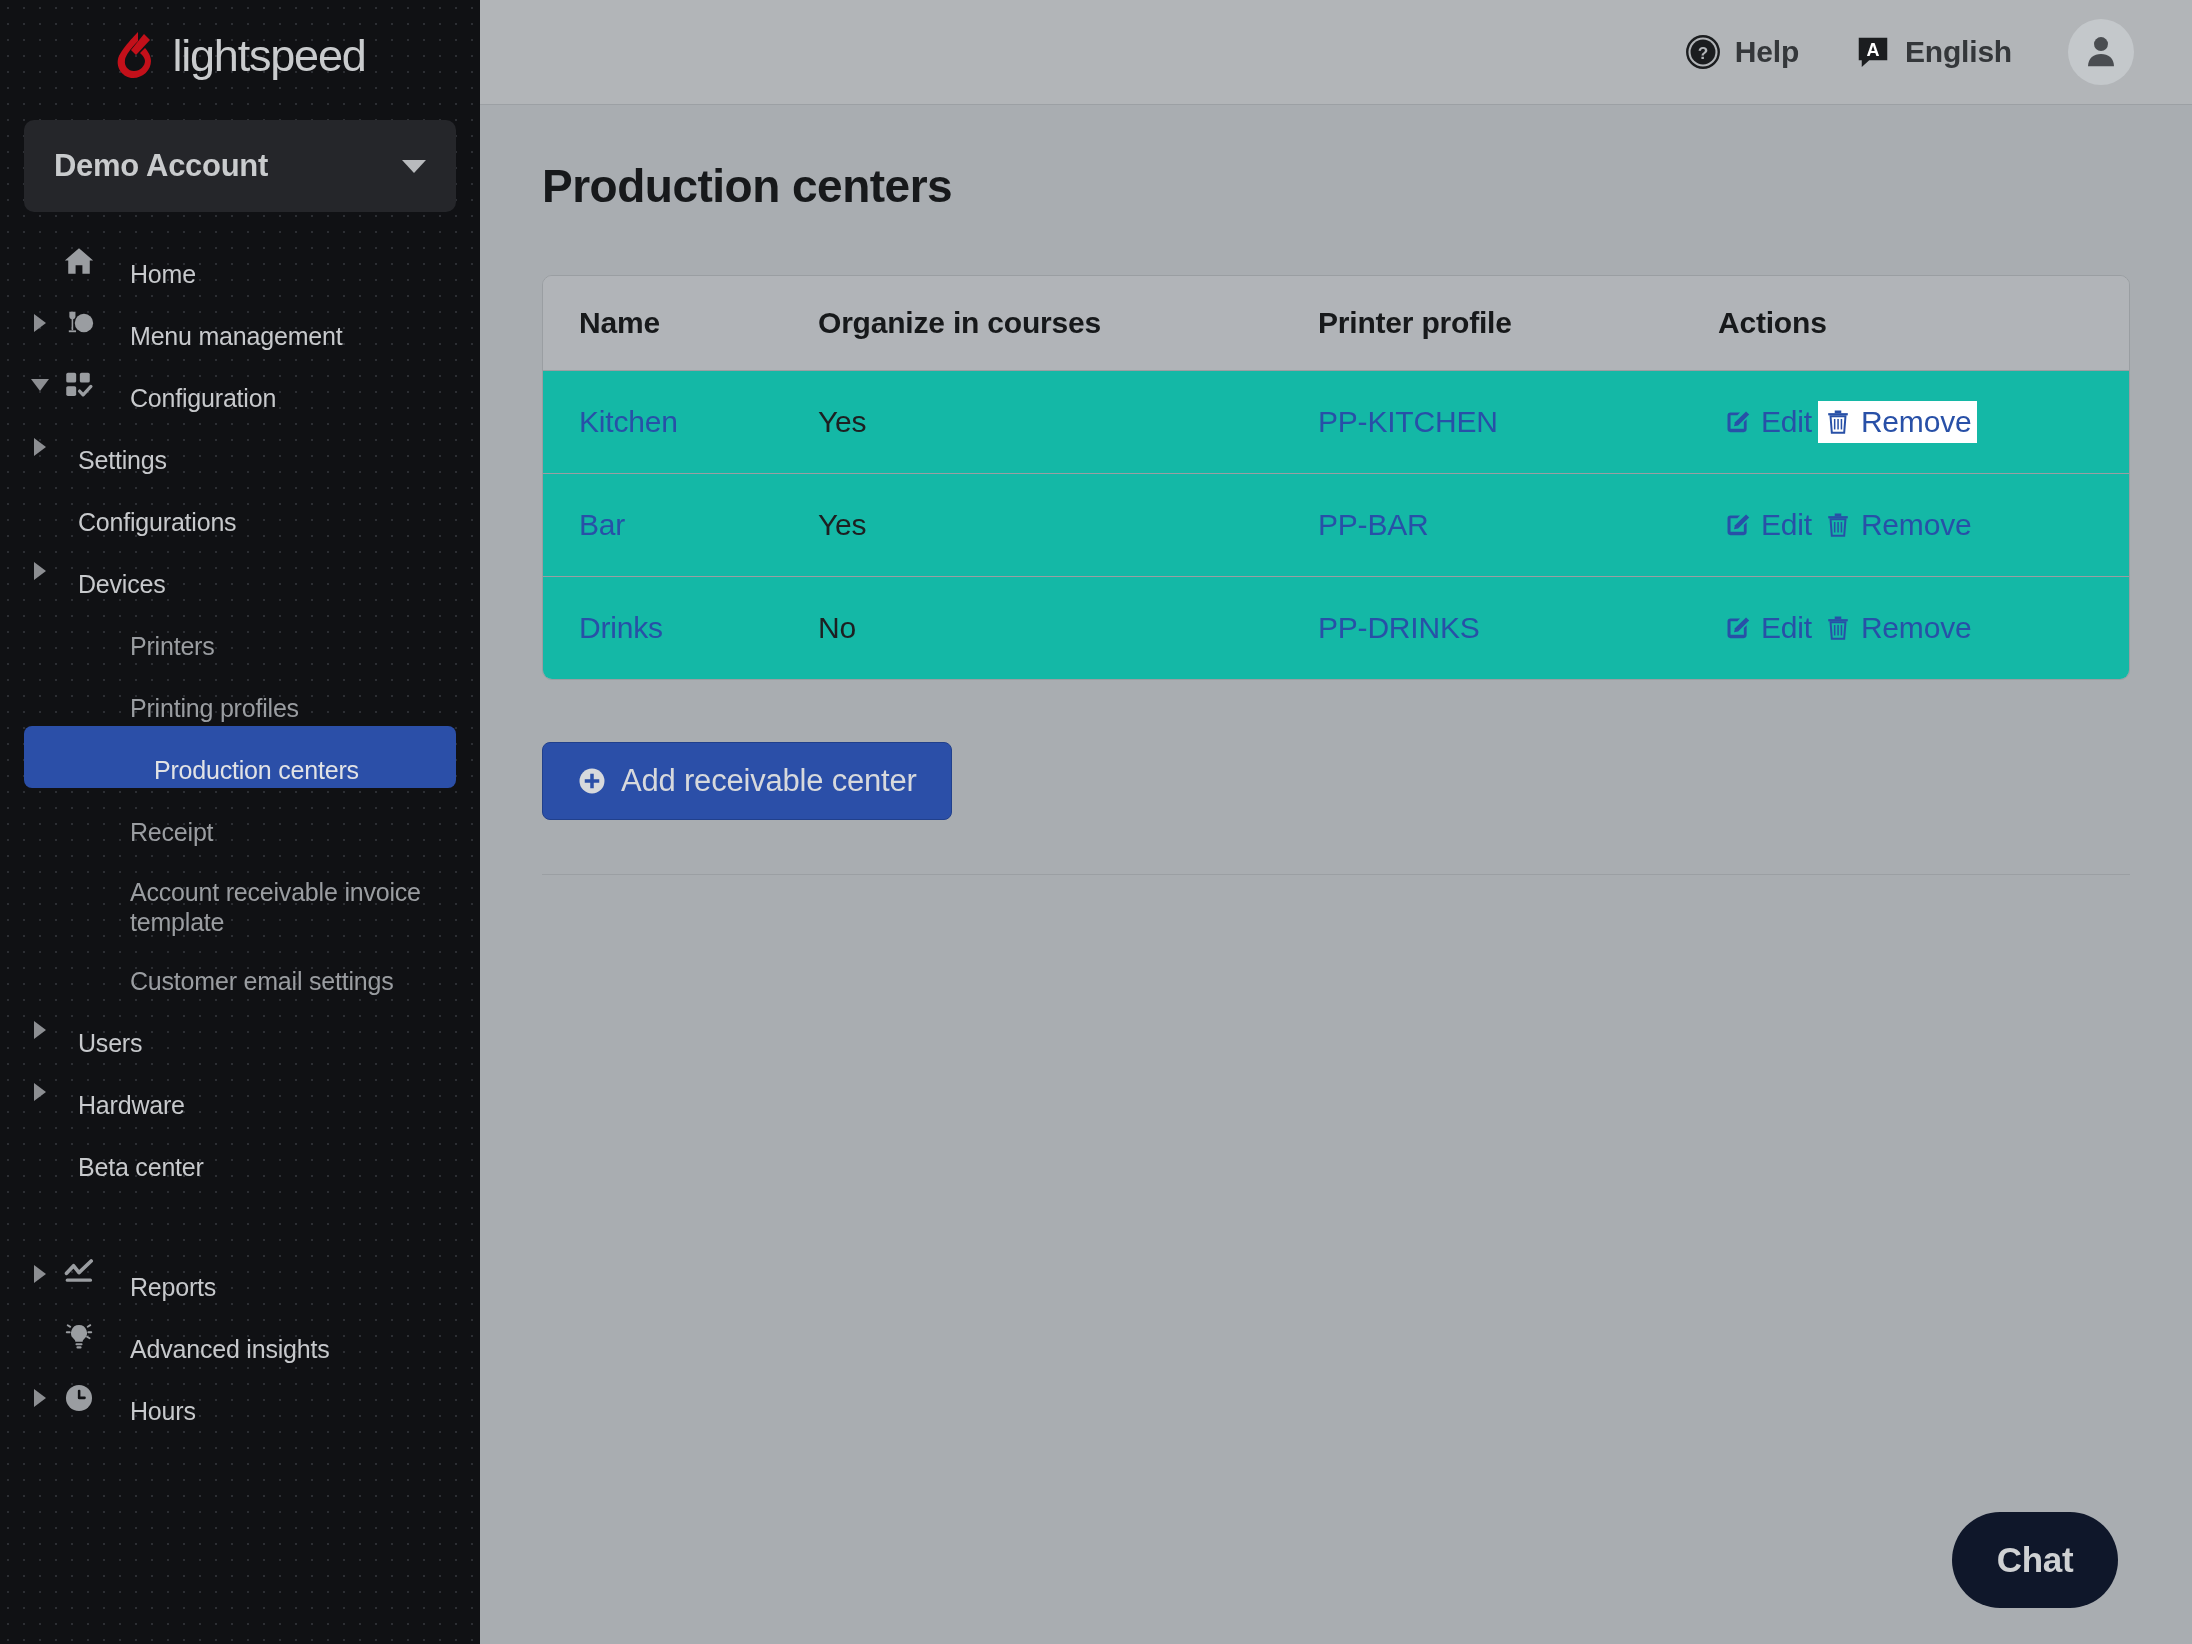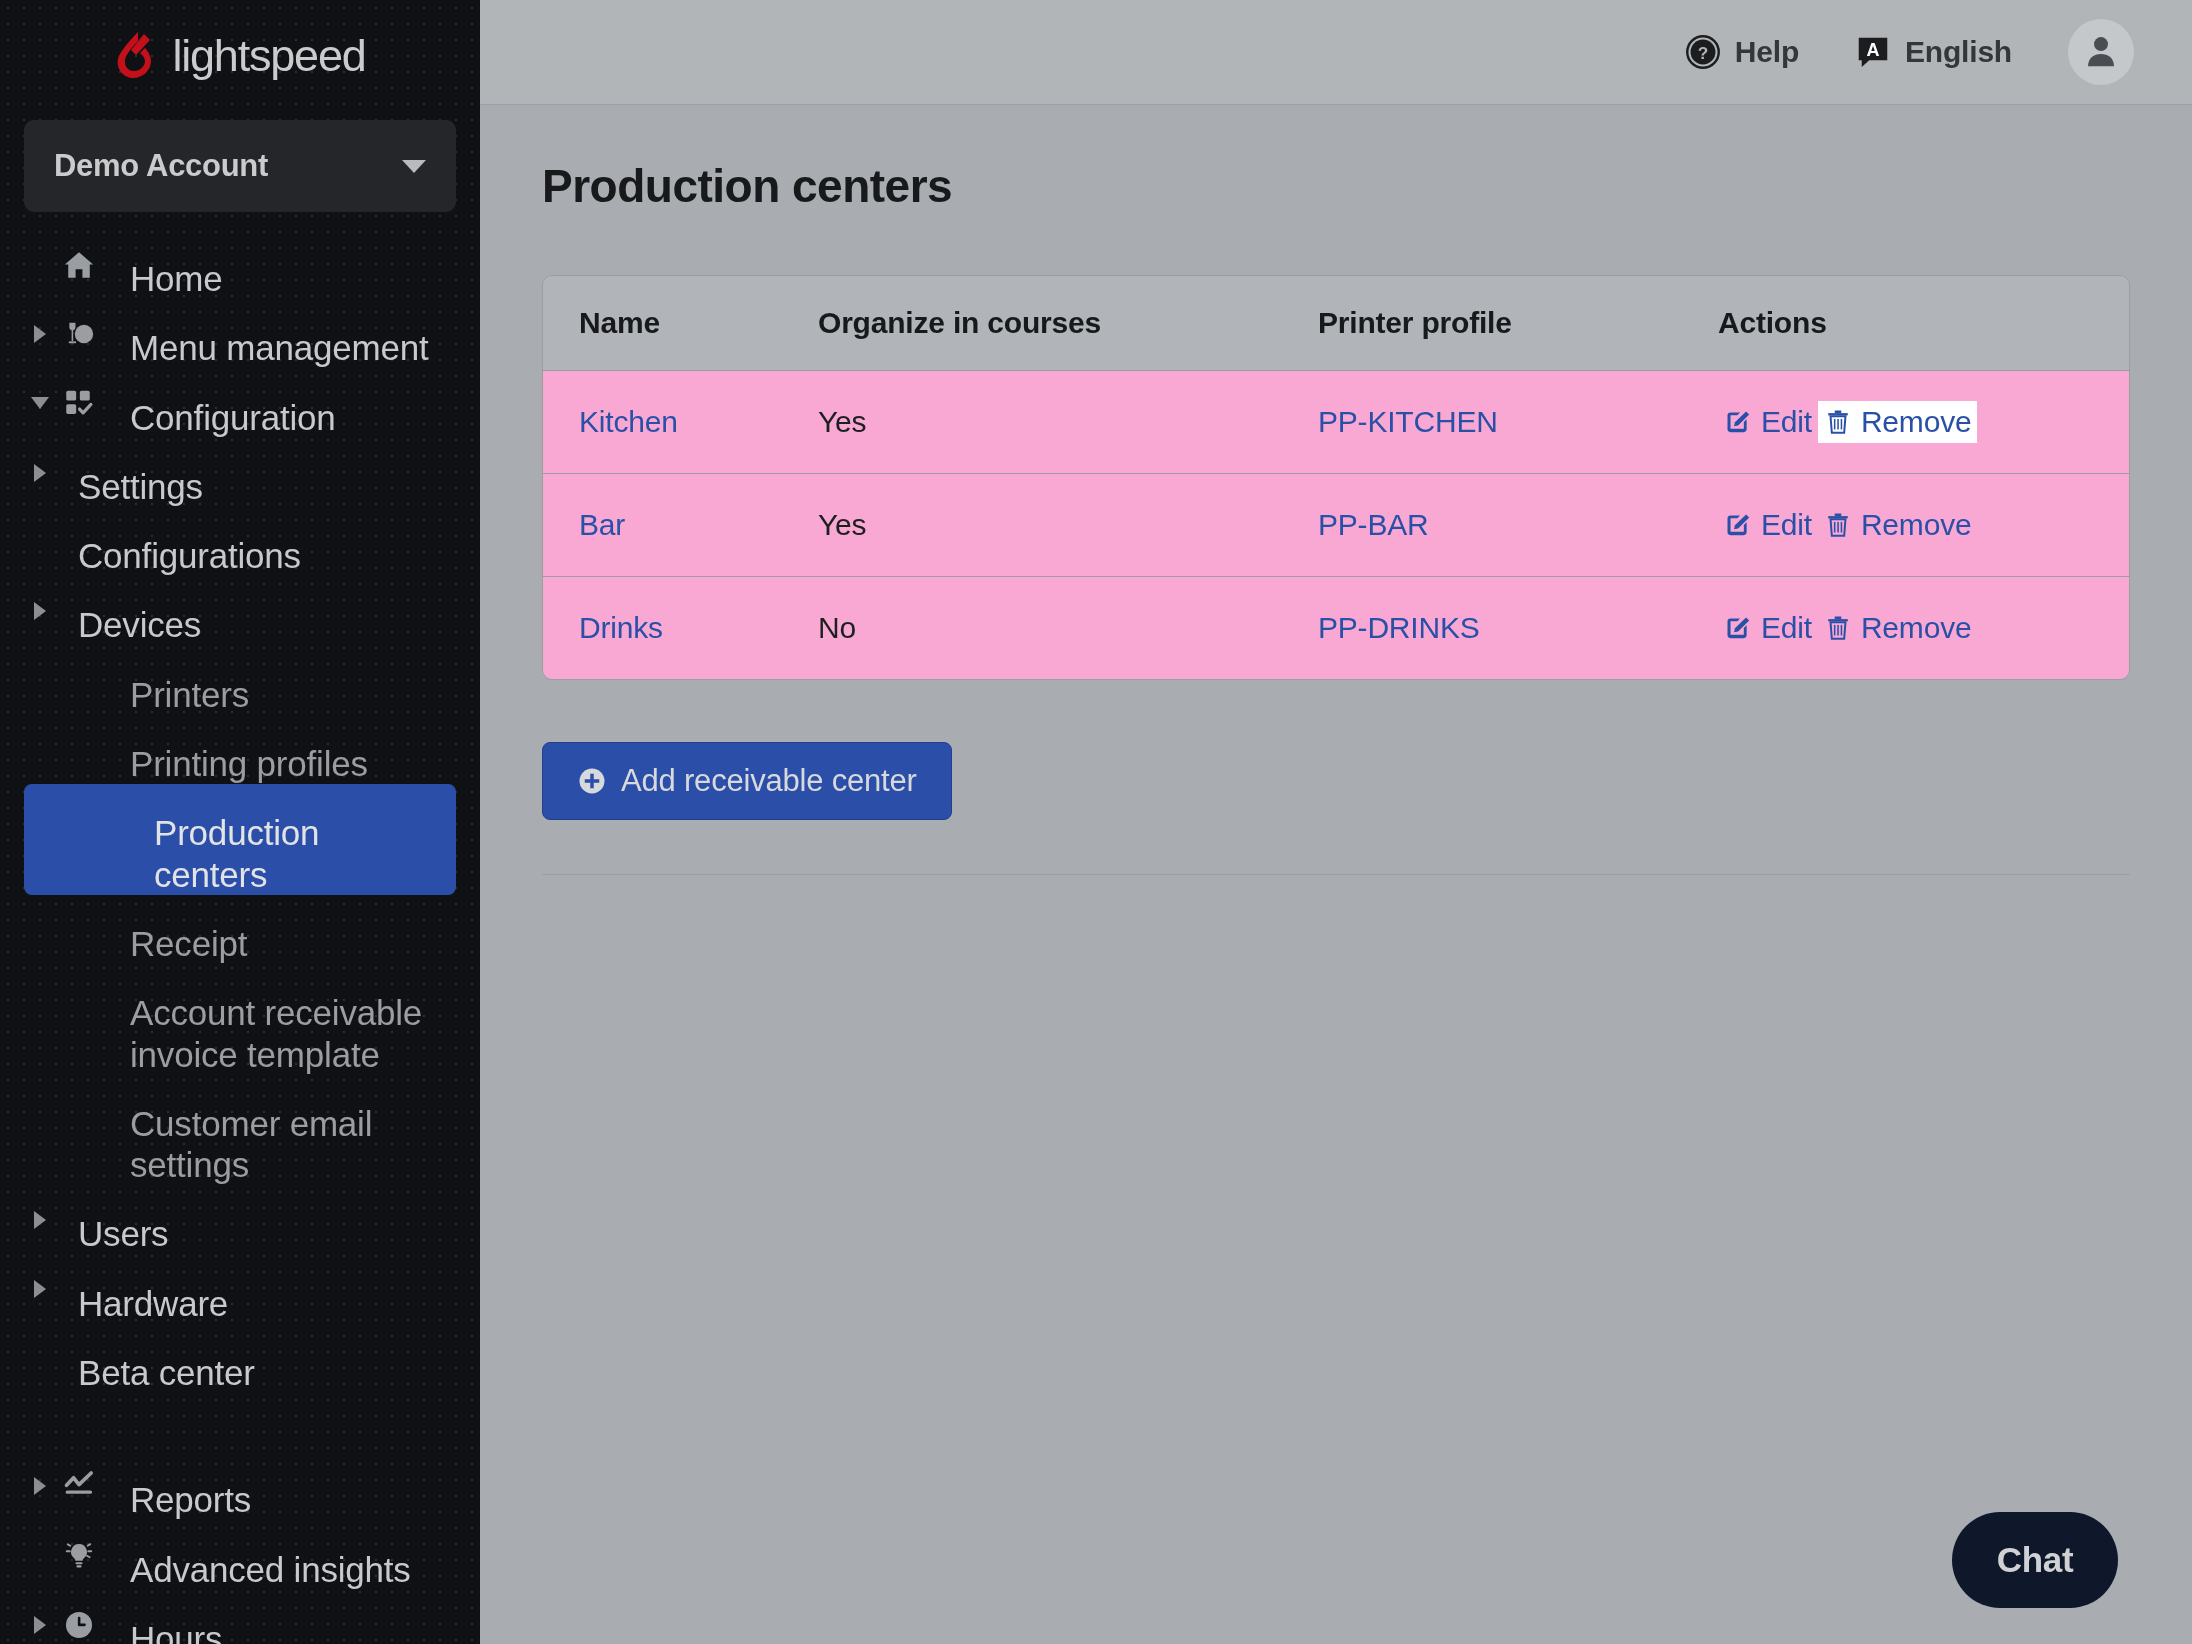--- a/index.html
+++ b/index.html
@@ -112,21 +112,21 @@
 
   .icon-slot {
     width: 54px;
     flex: 0 0 54px;
     display: flex;
     align-items: center;
     justify-content: flex-start;
   }
 
   .nav-label {
-    font-size: 35px;
+    font-size: 25px;
     color: #c7c9cc;
     letter-spacing: -0.2px;
     padding-left: 14px;
     line-height: 1.18;
     margin-top: 28px;
   }
   .nav-label.dim { color: #9a9da1; }
 
   
   .nav-row.lvl2 .nav-label { padding-left: 16px; }
@@ -219,21 +219,21 @@
     padding: 30px 0 30px 0;
     letter-spacing: -0.2px;
     background: #b1b4b8;
     border-bottom: 1px solid #9a9ea2;
   }
   table.pc-table td {
     font-size: 30px;
     color: #1d1f21;
     padding: 30px 0 30px 0;
     border-bottom: 1px solid #9a9ea2;
-    background: #f9a8d4;
+    background: #14b8a6;
     letter-spacing: -0.2px;
   }
   table.pc-table tr:last-child td { border-bottom: none; }
 
   .col-name   { width: 275px; padding-left: 36px !important; }
   .col-org    { width: 500px; }
   .col-prof   { width: 400px; }
   .col-act    { width: auto; }
 
   td.col-name { padding-left: 36px !important; }

